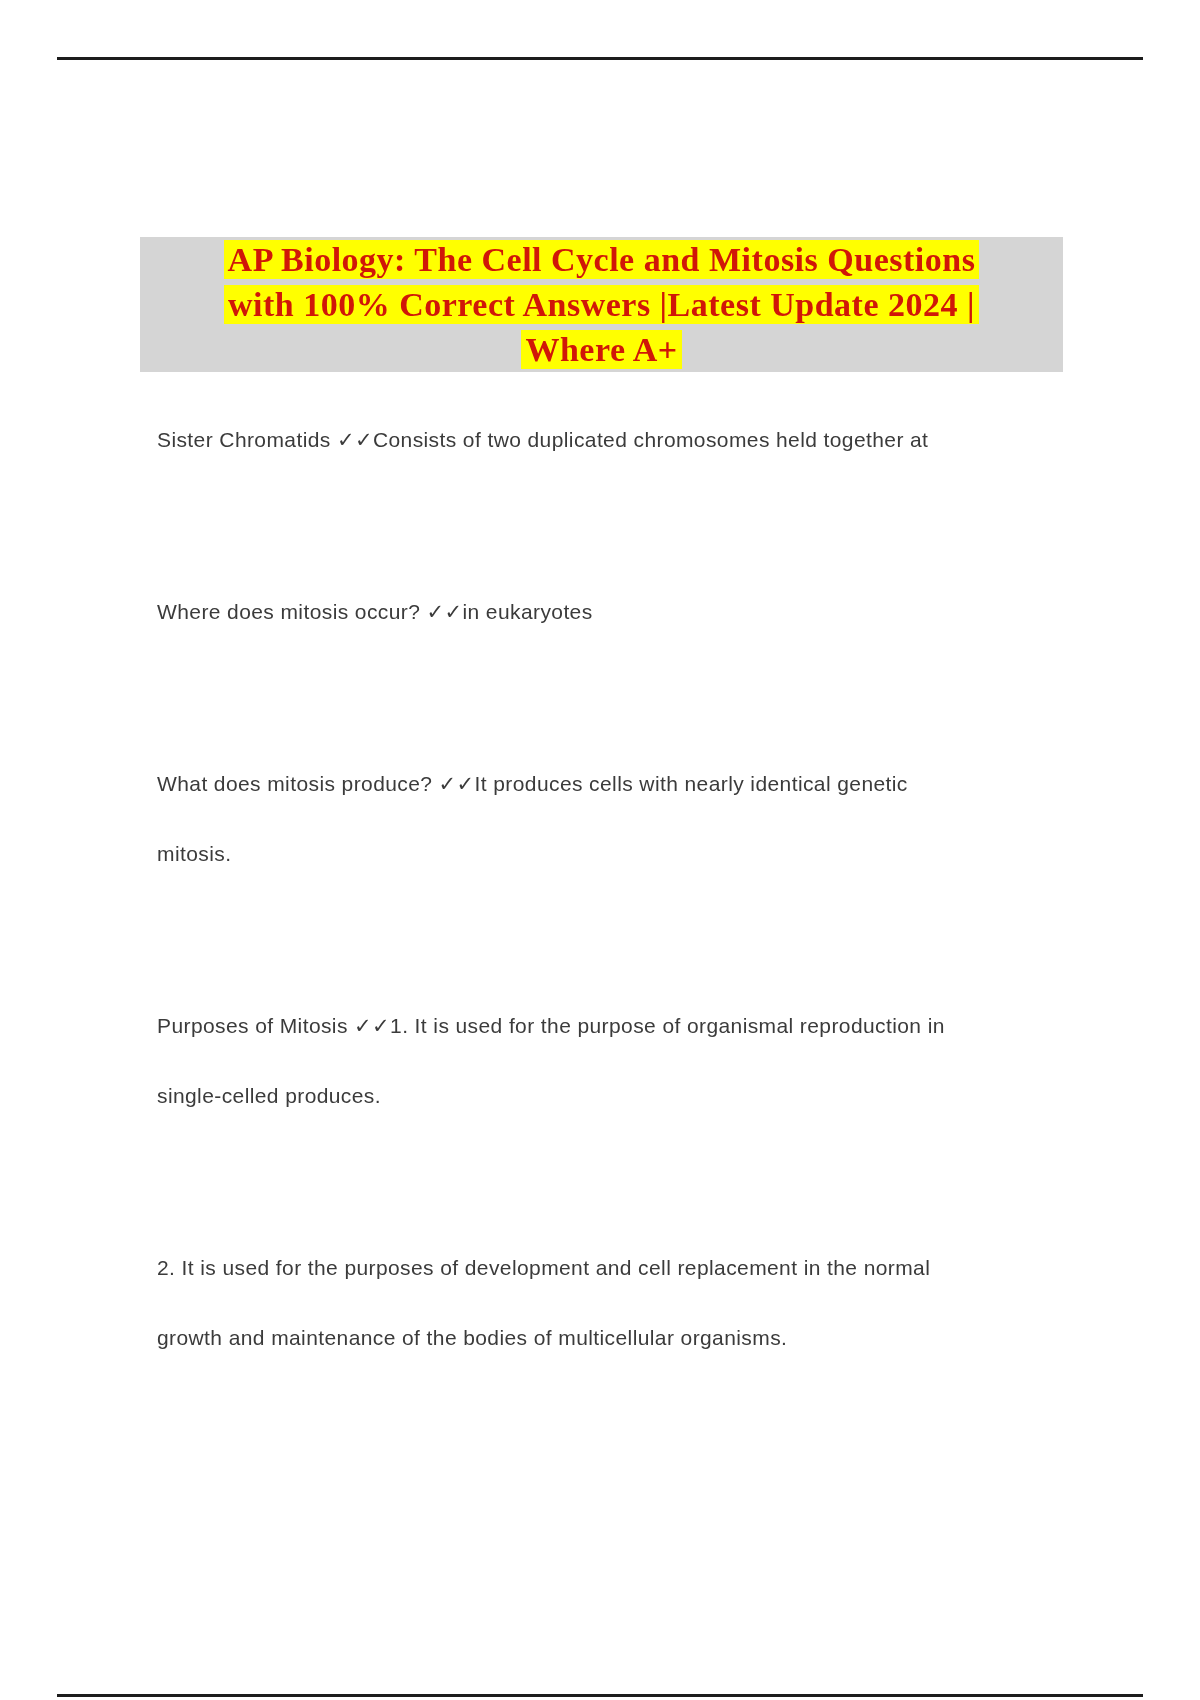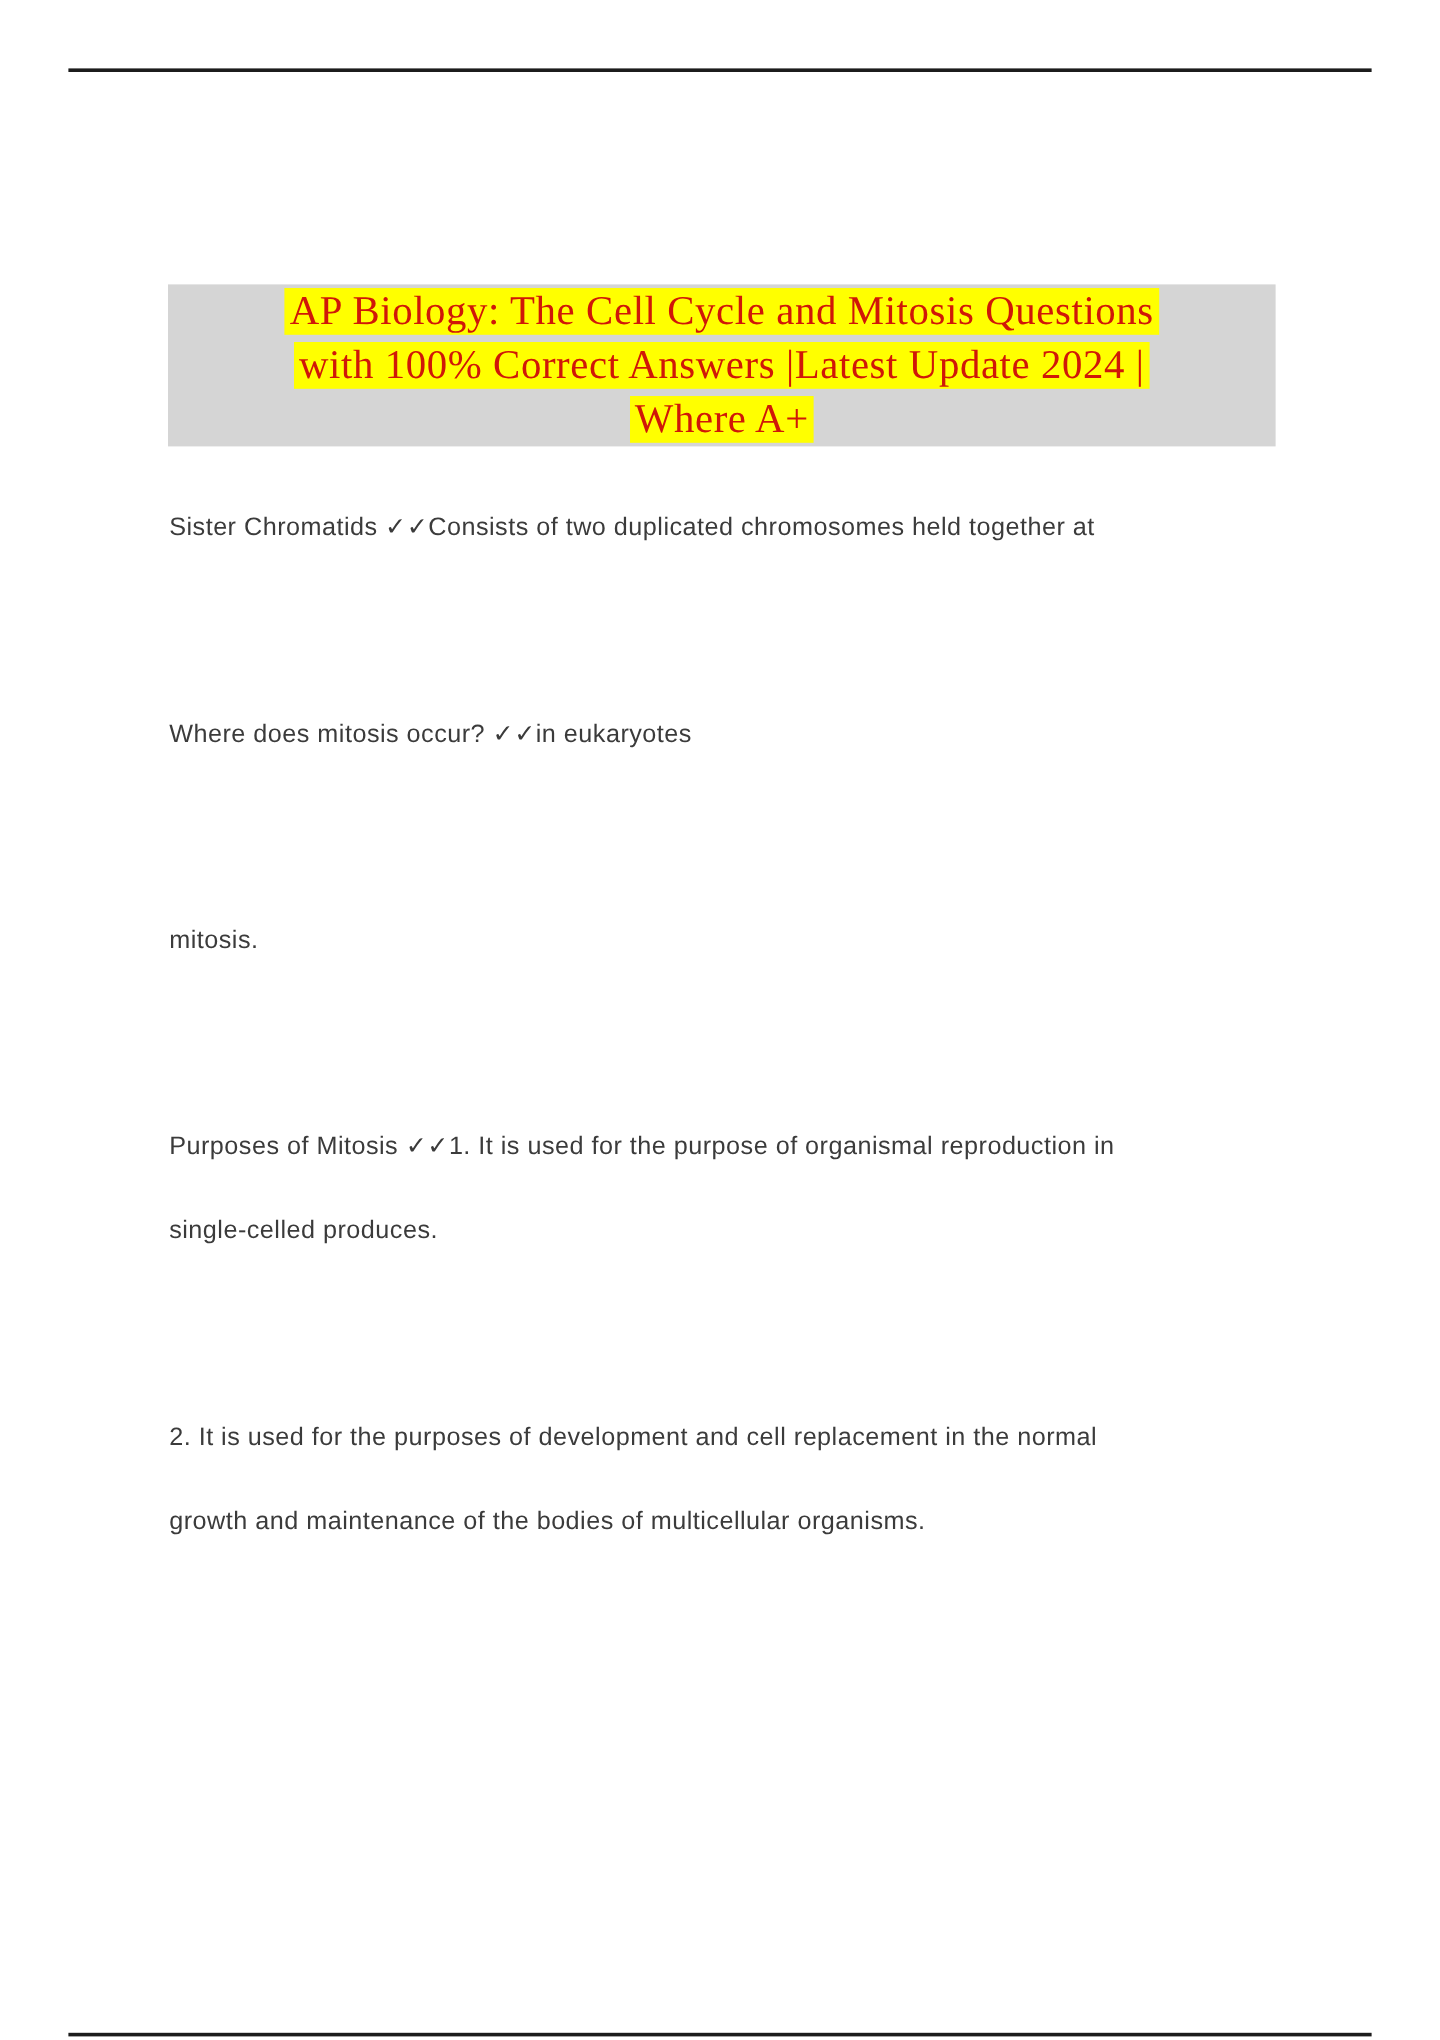--- a/index.html
+++ b/index.html
@@ -31,36 +31,36 @@
   .title-block{
     position:absolute;
     left:140px;top:237px;
     width:923px;
     background:var(--title-block-bg);
     text-align:center;
   }
   .title-line{
     line-height:45px;
     font-family:"Liberation Serif", serif;
-    font-weight:normal;
+    font-weight:bold;
     font-size:34px;
     letter-spacing:0.5px;
     color:var(--title-text);
   }
   .title-line .hl{
     background:var(--highlight);
     color:var(--title-text);
     padding:1px 4px;
   }
   .doc-body{
     position:absolute;
     left:141px;top:405px;
     width:990px;
   }
-  .para{margin:0 0 102px 0;}
+  .para{margin:0 0 102px 16px;}
   .line{
     line-height:70px;
     font-size:21px;
     letter-spacing:0.4px;
     color:var(--body-text);
     white-space:nowrap;
   }
 </style>
 </head>
 <body>
@@ -76,20 +76,21 @@
   </div>
 
   <div class="doc-body">
       <div class="para">
         <div class="line">Sister Chromatids ✓✓Consists of two duplicated chromosomes held together at</div>
       </div>
       <div class="para">
         <div class="line">Where does mitosis occur? ✓✓in eukaryotes</div>
       </div>
       <div class="para">
+        <div class="line">What does mitosis produce? ✓✓It produces cells with nearly identical genetic</div>
         <div class="line">mitosis.</div>
       </div>
       <div class="para">
         <div class="line">Purposes of Mitosis ✓✓1. It is used for the purpose of organismal reproduction in</div>
         <div class="line">single-celled produces.</div>
       </div>
       <div class="para">
         <div class="line">2. It is used for the purposes of development and cell replacement in the normal</div>
         <div class="line">growth and maintenance of the bodies of multicellular organisms.</div>
       </div>

